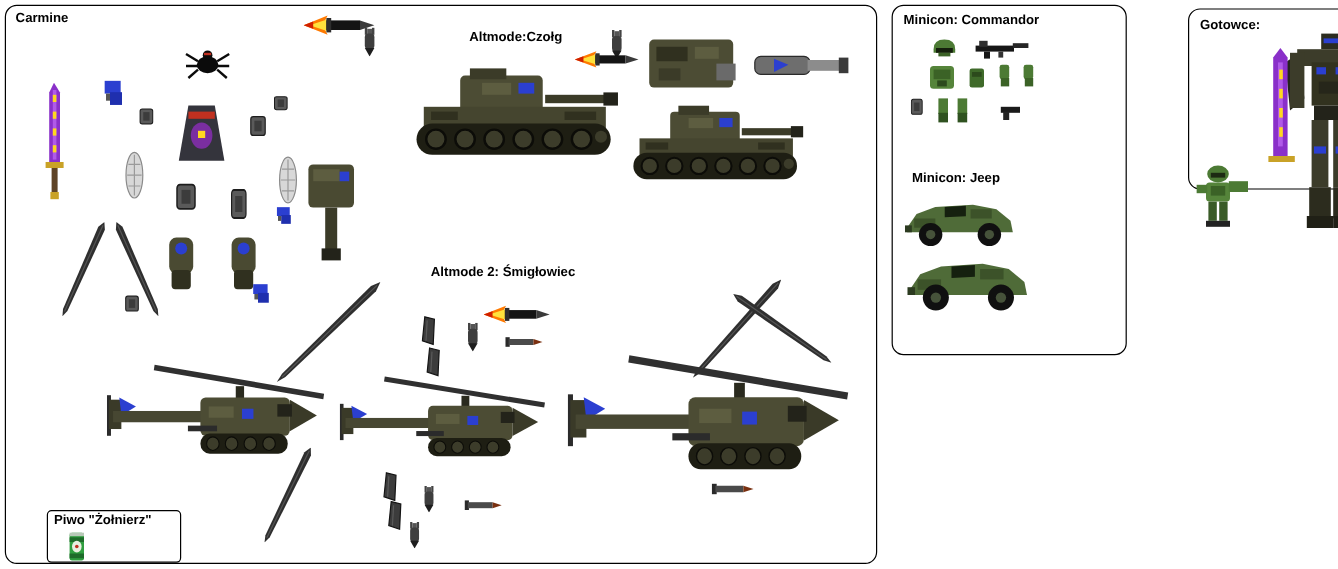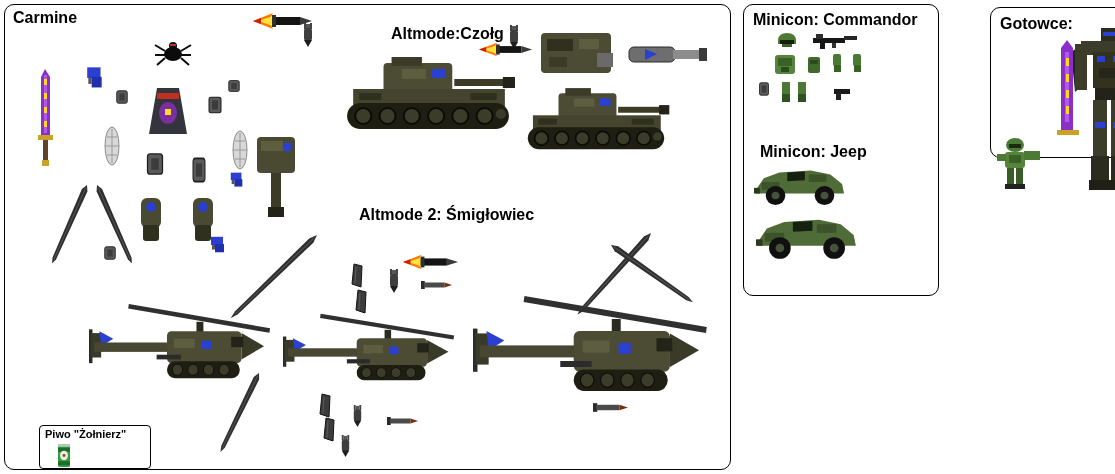--- a/index.html
+++ b/index.html
@@ -1,20 +1,20 @@
 <!DOCTYPE html>
 <html><head>
 <meta charset="utf-8">
 <style>
   * { box-sizing: border-box; margin: 0; padding: 0; }
   html,body { background: #fff; }
   body { font-family: "Liberation Sans", sans-serif; }
   .canvas { position: relative; width: 1115px; height: 474px; background: #fff; overflow: hidden; }
   .panel { position: absolute; border: 1px solid #000; border-radius: 10px; background: #fff; }
-  .label { position: absolute; font-weight: bold; font-size: 16px; color: #000; white-space: nowrap; }
+  .label { position: absolute; font-weight: bold; font-size: 11px; color: #000; white-space: nowrap; }
   .label.small { font-size: 11px; }
   .sprite { position: absolute; }
   .beer-box { position: absolute; border: 1px solid #000; border-radius: 4px; background: #fff; }
   .defs { position: absolute; width: 0; height: 0; overflow: hidden; }
 </style>
 </head>
 <body>
 
 <svg class="defs" aria-hidden="true">
   <defs>
@@ -190,21 +190,21 @@
       <circle cx="8" cy="14" r="1.5" fill="#c03020"></circle>
     </symbol>
   </defs>
 </svg>
 
 <div class="canvas">
 
   <section class="panel" style="left:4px;top:4px;width:727px;height:466px;">
     <span class="label" style="left:8px;top:4px;">Carmine</span>
     <span class="label" style="left:386px;top:20px;">Altmode:Czołg</span>
-    <span class="label" style="left:354px;top:201px;">Altmode 2: Śmigłowiec</span>
+    <span class="label" style="left:354px;top:216px;">Altmode 2: Śmigłowiec</span>
 
     <svg class="sprite" style="left:248px;top:6px;width:60px;height:20px;">
         <use href="#sym-flame-missile"></use>
       </svg>
     <svg class="sprite" style="left:296px;top:18px;width:14px;height:24px;">
         <use href="#sym-bomb"></use>
       </svg>
     <svg class="sprite" style="left:502px;top:20px;width:14px;height:24px;">
         <use href="#sym-bomb"></use>
       </svg>

